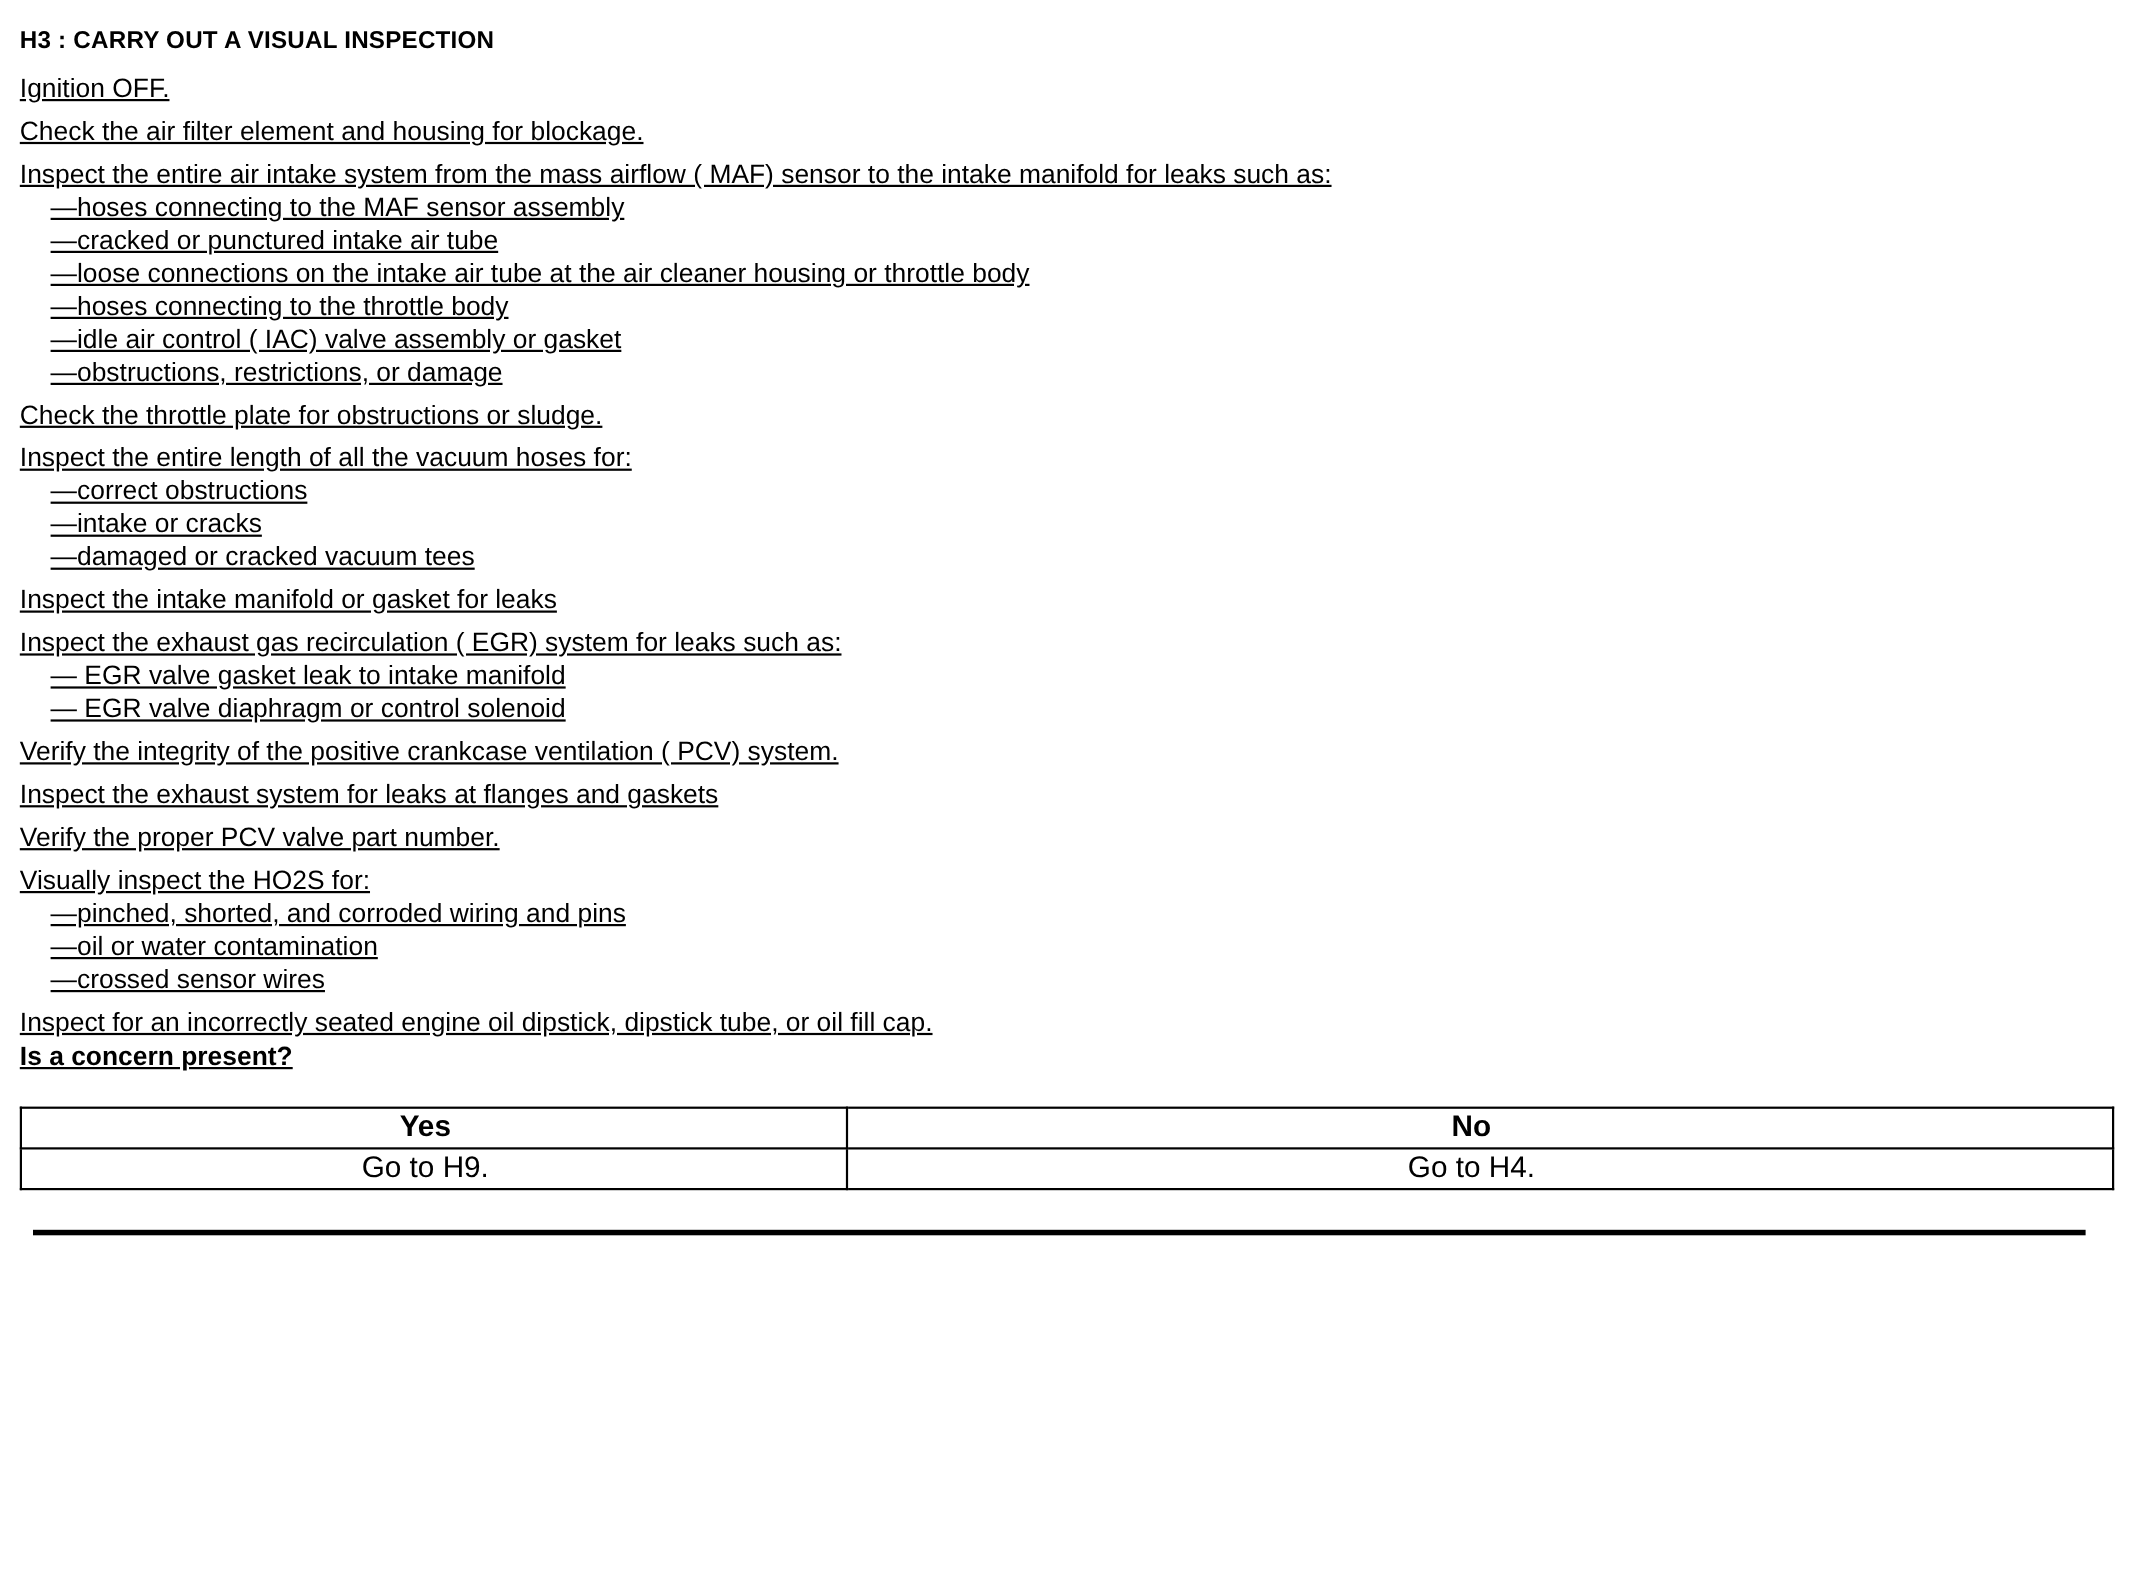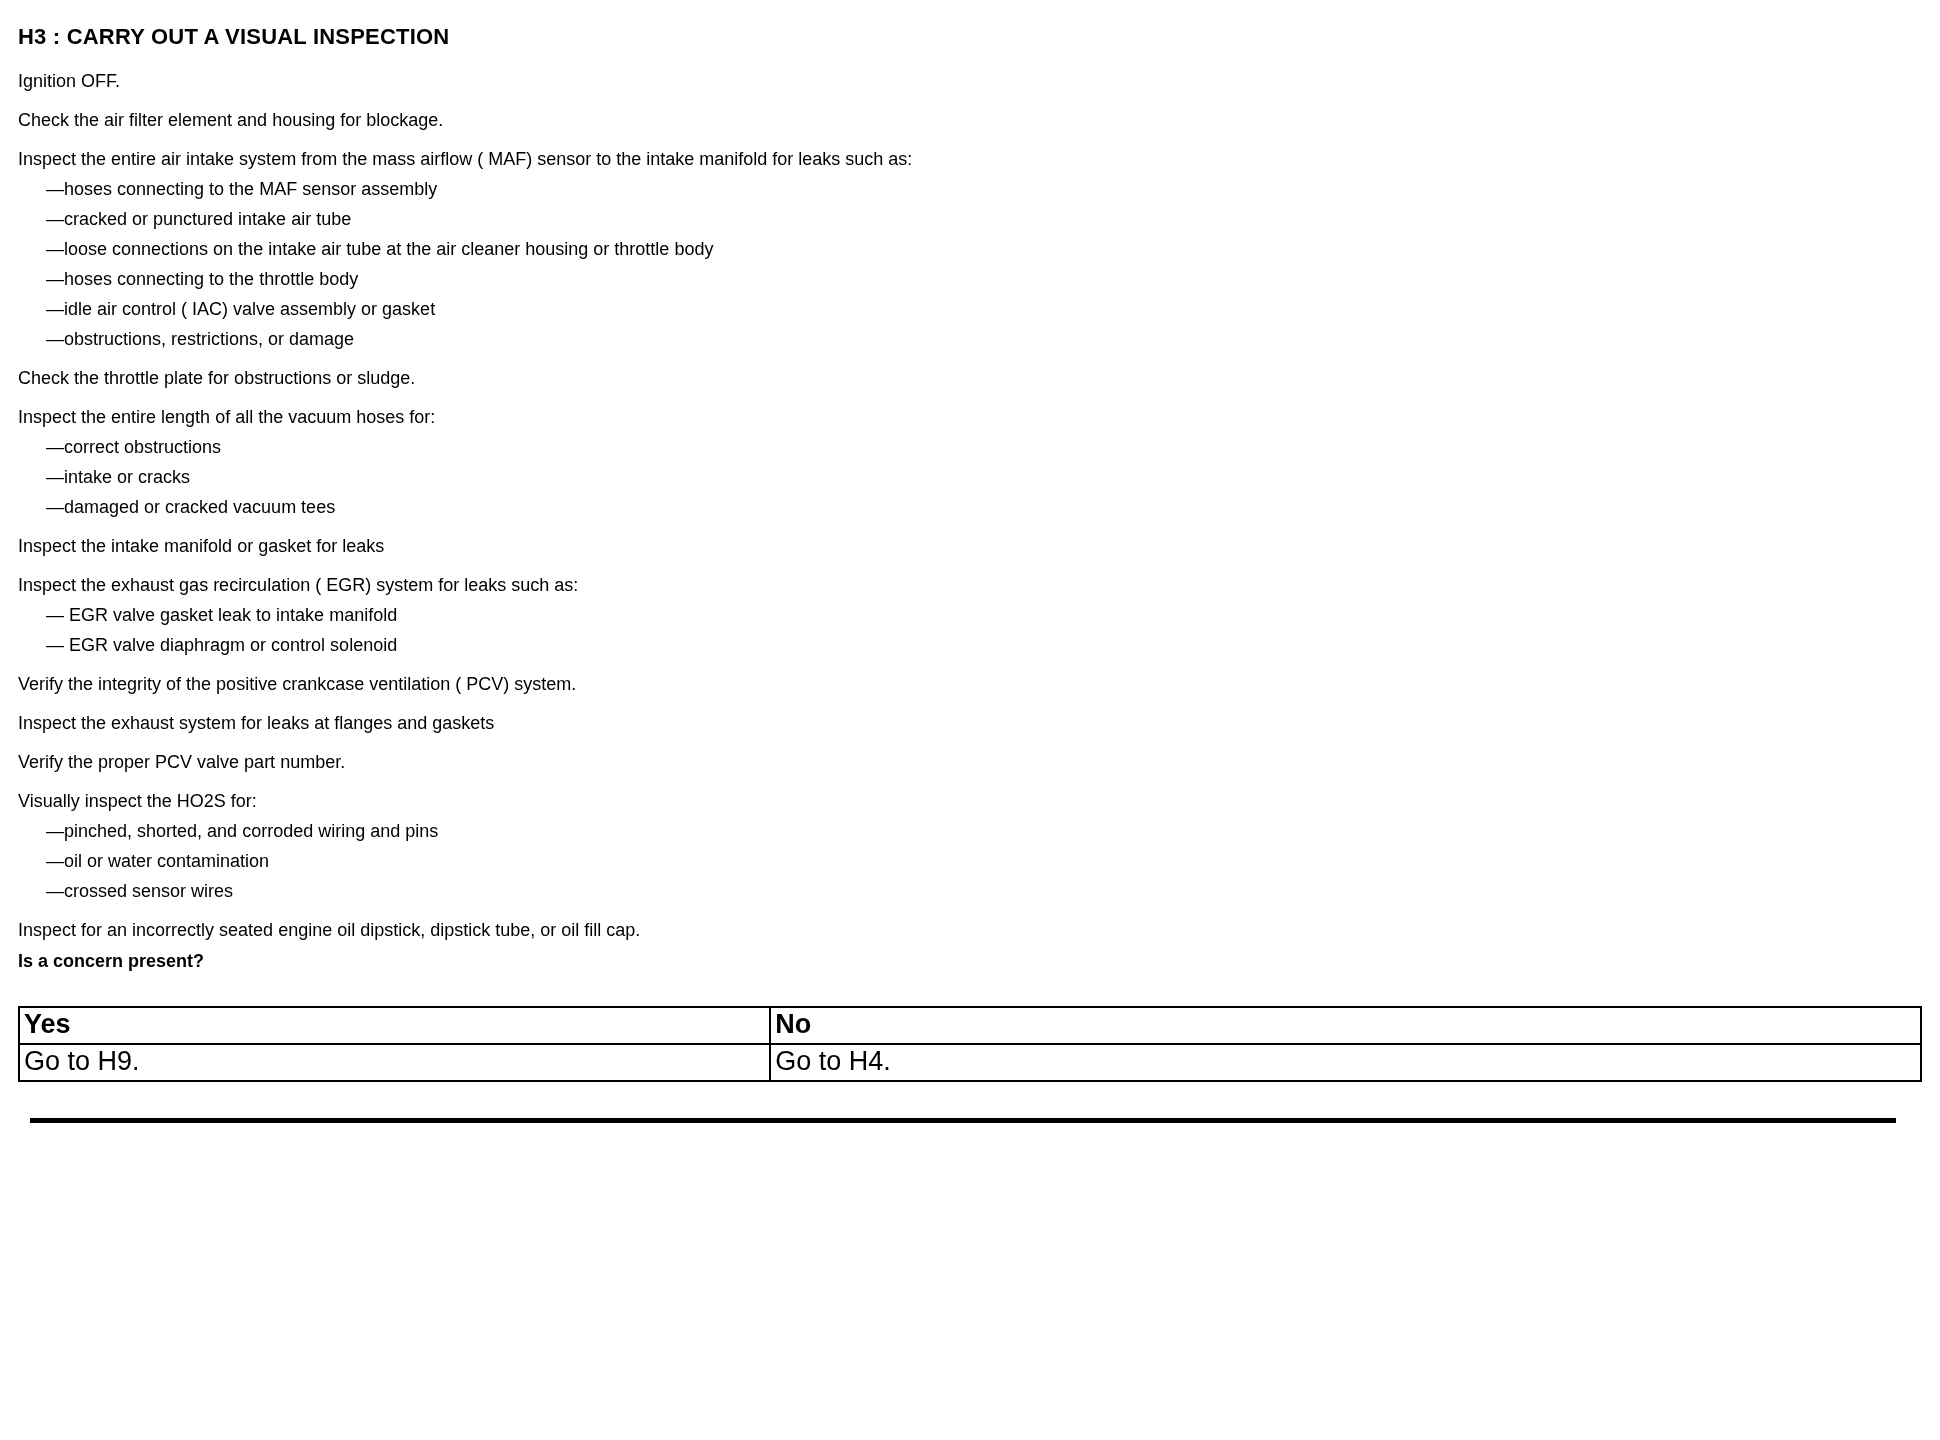--- a/index.html
+++ b/index.html
@@ -18,44 +18,45 @@
     padding: 24px 16px 0 18px;
     box-sizing: border-box;
   }
   .doc-title {
     font-size: 22px;
     font-weight: bold;
     letter-spacing: 0.2px;
     margin: 0 0 16px 0;
   }
   .line {
-    font-size: 18px;
+    font-size: 24px;
     line-height: 30px;
     white-space: nowrap;
+    text-decoration: underline;
   }
   .para {
     margin-top: 9px;
   }
   .item {
     margin-top: 0;
     padding-left: 28px;
   }
   .question {
     font-weight: bold;
     margin-top: 1px;
   }
   .decision-table {
     width: calc(100% - 2px);
     border-collapse: collapse;
     margin-top: 30px;
     table-layout: fixed;
   }
   .decision-table td, .decision-table th {
     border: 2px solid #000000;
-    text-align: left;
+    text-align: center;
     font-size: 27px;
     padding: 1px 20px 3px 4px;
     line-height: 31px;
   }
   .decision-table th {
     font-weight: bold;
   }
   .col-yes { width: 39.5%; }
   .col-no  { width: 60.5%; }
   .bottom-rule {

